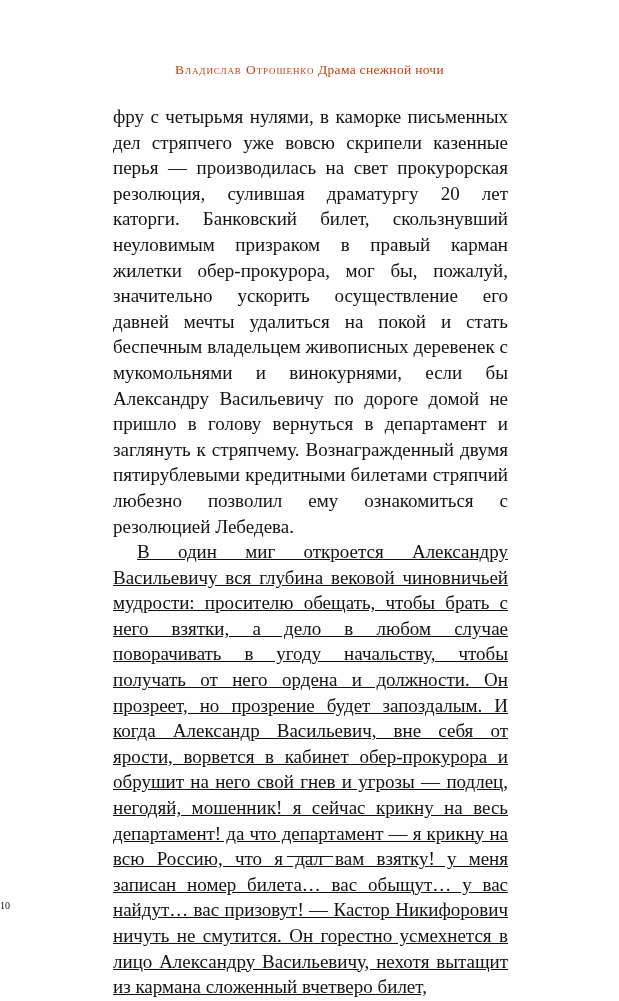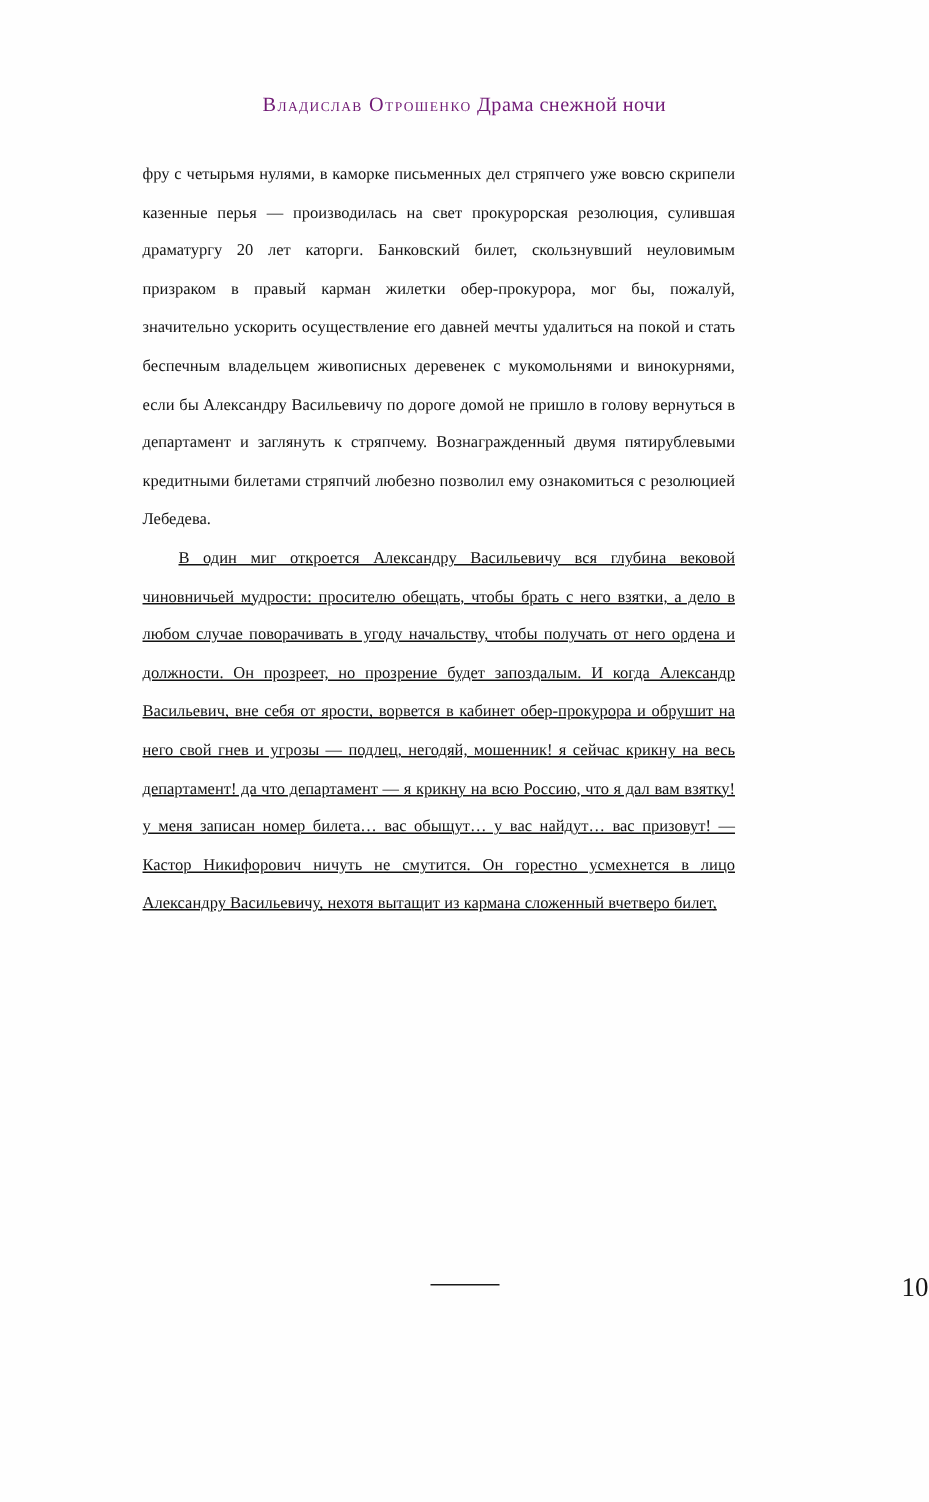--- a/index.html
+++ b/index.html
@@ -23,35 +23,35 @@
   }
   .running-head {
     position: absolute;
     top: 62px;
     left: 0;
     right: 0;
     text-align: center;
     font-family: "Liberation Serif", serif;
     font-size: 13.5px;
     letter-spacing: 0.3px;
-    color: #701a75;
+    color: #c2410c;
   }
   .running-head .author {
     font-variant: small-caps;
     letter-spacing: 0.9px;
   }
   .running-head .title {
     font-style: normal;
   }
   .body-text {
     position: absolute;
     top: 104px;
-    left: 95px;
+    left: 113px;
     width: 395px;
-    font-size: 11px;
+    font-size: 19px;
     line-height: 25.6px;
     text-align: justify;
     text-justify: inter-word;
     hyphens: manual;
     color: #131313;
   }
   .body-text p {
     margin: 0;
   }
   .body-text p.indent {
@@ -62,25 +62,25 @@
     position: absolute;
     left: 50%;
     transform: translateX(-50%);
     top: 856px;
     width: 46px;
     height: 1px;
     background: #1a1a1a;
   }
   .folio {
     position: absolute;
-    top: 848px;
+    top: 900px;
     left: 0;
     right: 0;
-    text-align: right;
-    font-size: 18px;
+    text-align: left;
+    font-size: 10px;
     color: #141414;
     font-family: "Liberation Serif", serif;
   }
 </style>
 </head>
 <body>
 
 <div class="page">
 
   <div class="running-head">

